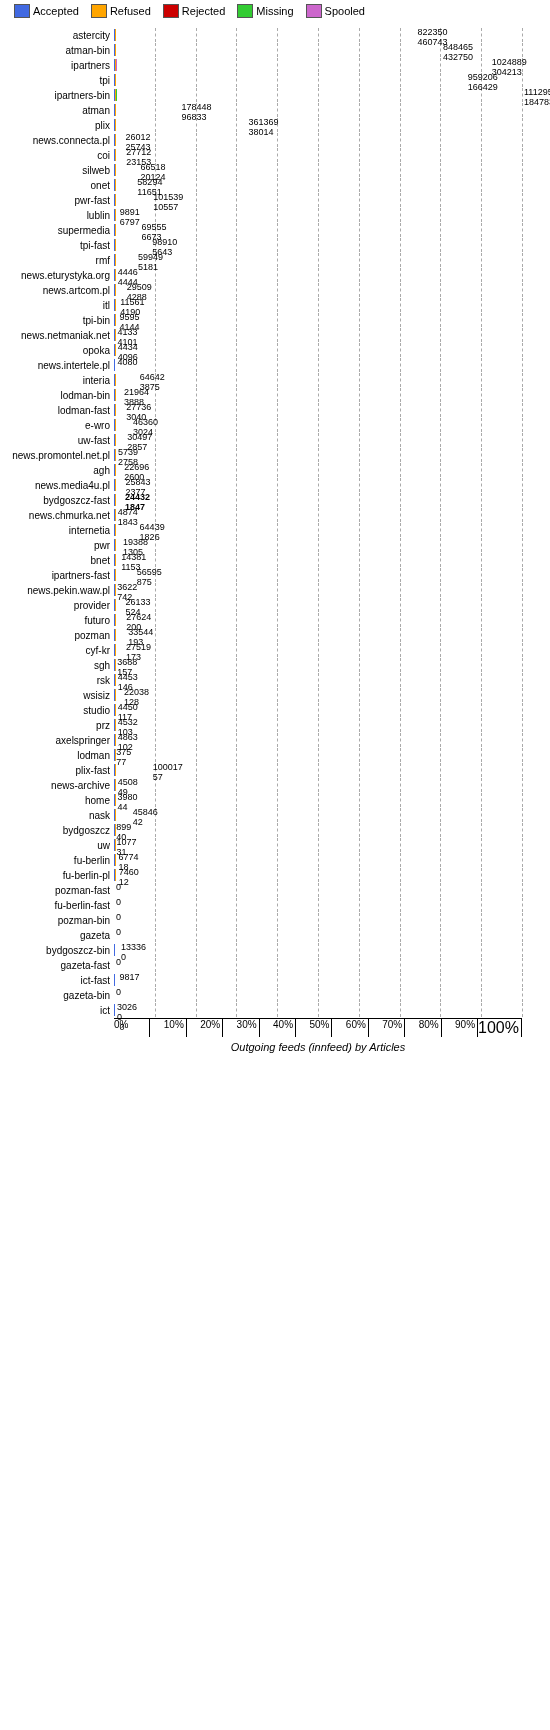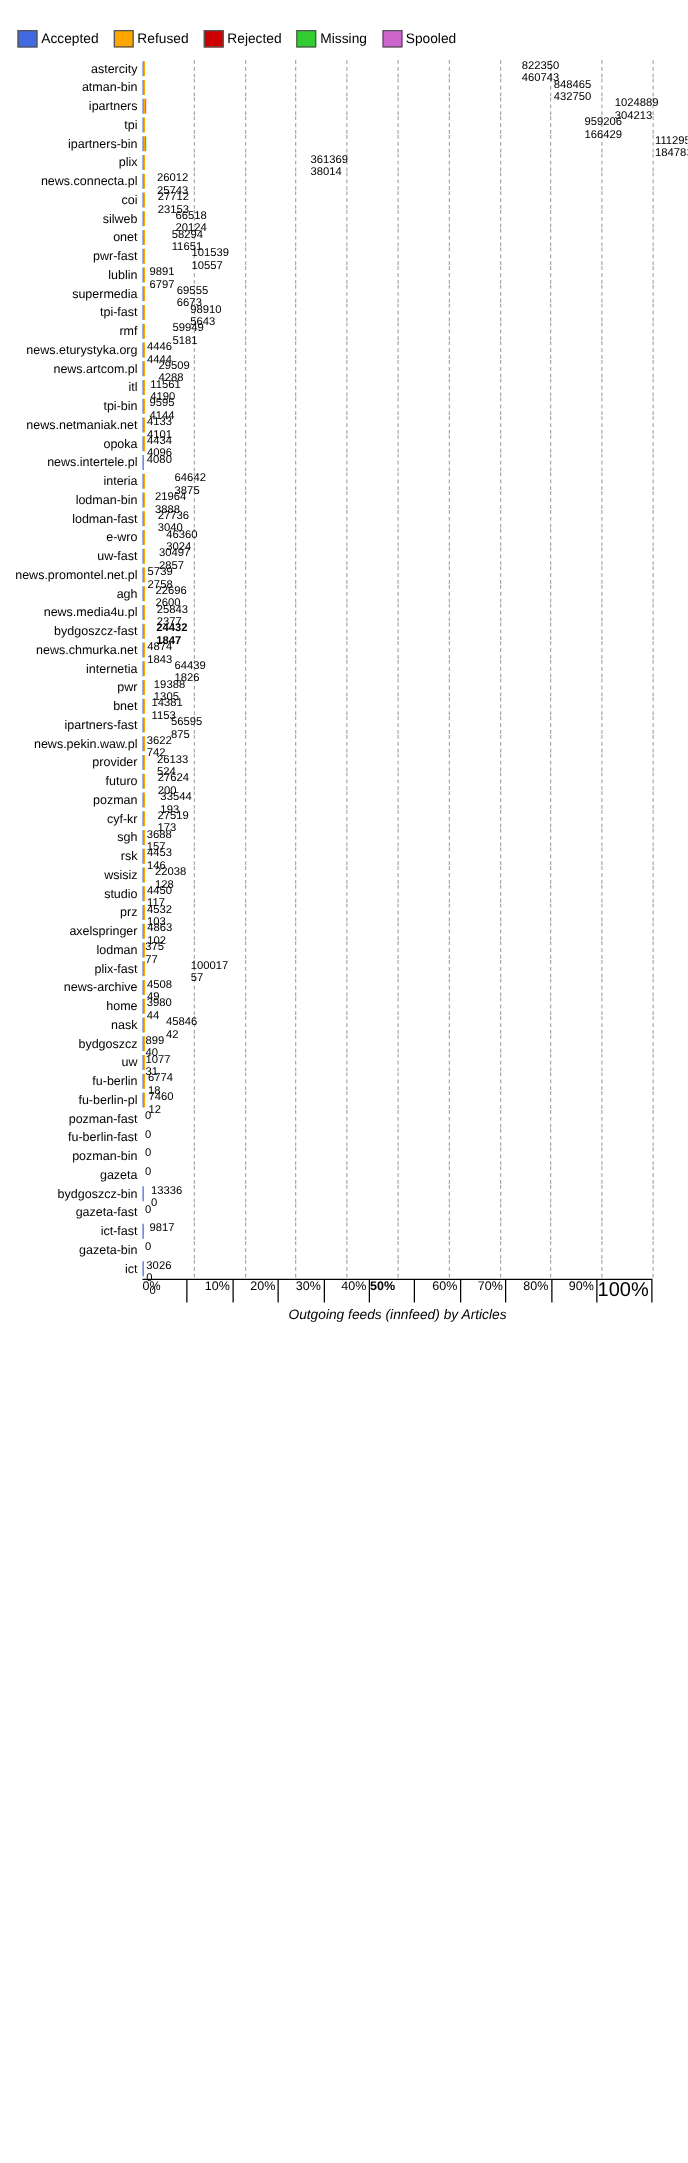--- a/index.html
+++ b/index.html
@@ -4,21 +4,21 @@
   <style>
     * { box-sizing: border-box; margin: 0; padding: 0; }
     body {
       background: #fff;
       font-family: Arial, Helvetica, sans-serif;
       font-size: 11px;
       width: 550px;
     }
     .chart-container {
       width: 526px;
-      padding: 24px 4px 40px 4px;
+      padding: 4px 4px 40px 4px;
     }
     .legend {
       display: flex;
       flex-wrap: wrap;
       gap: 4px 12px;
       margin-bottom: 10px;
       padding-left: 10px;
     }
     .legend-item {
       display: flex;
@@ -215,20 +215,43 @@
             <div class="bar-segment" style="background: rgb(255, 165, 0); width: 16.6029%; min-width: 1px;"></div>
             <div class="bar-segment" style="background: rgb(51, 204, 51); width: 0.179701%; min-width: 1px;"></div>
           </div>
           <div style="position: absolute; left: 100%; display: flex; flex-direction: column; font-size: 9px; line-height: 1.1; white-space: nowrap; margin-left: 2px; z-index: 2; top: 0px;">
             <span>1112959</span>
             <span>184783</span>
           </div>
         </div>
       </div>
       <div class="bar-row">
+        <div class="row-label">atman</div>
+        <div class="bar-wrapper" style="position: relative; flex: 1 1 0%; height: 14px; display: flex; align-items: center;">
+          <div class="dashed-grid" style="left: 10%;"></div>
+          <div class="dashed-grid" style="left: 20%;"></div>
+          <div class="dashed-grid" style="left: 30%;"></div>
+          <div class="dashed-grid" style="left: 40%;"></div>
+          <div class="dashed-grid" style="left: 50%;"></div>
+          <div class="dashed-grid" style="left: 60%;"></div>
+          <div class="dashed-grid" style="left: 70%;"></div>
+          <div class="dashed-grid" style="left: 80%;"></div>
+          <div class="dashed-grid" style="left: 90%;"></div>
+          <div class="dashed-grid" style="left: 100%;"></div>
+          <div class="bars" style="position: relative; z-index: 1; display: flex; align-items: center;">
+            <div class="bar-segment" style="background: rgb(65, 105, 225); width: 16.0337%; min-width: 1px;"></div>
+            <div class="bar-segment" style="background: rgb(255, 165, 0); width: 8.7005%; min-width: 1px;"></div>
+          </div>
+          <div style="position: absolute; left: 16.0337%; display: flex; flex-direction: column; font-size: 9px; line-height: 1.1; white-space: nowrap; margin-left: 2px; z-index: 2; top: 0px;">
+            <span>178448</span>
+            <span>96833</span>
+          </div>
+        </div>
+      </div>
+      <div class="bar-row">
         <div class="row-label">plix</div>
         <div class="bar-wrapper" style="position: relative; flex: 1 1 0%; height: 14px; display: flex; align-items: center;">
           <div class="dashed-grid" style="left: 10%;"></div>
           <div class="dashed-grid" style="left: 20%;"></div>
           <div class="dashed-grid" style="left: 30%;"></div>
           <div class="dashed-grid" style="left: 40%;"></div>
           <div class="dashed-grid" style="left: 50%;"></div>
           <div class="dashed-grid" style="left: 60%;"></div>
           <div class="dashed-grid" style="left: 70%;"></div>
           <div class="dashed-grid" style="left: 80%;"></div>
@@ -1574,21 +1597,21 @@
       </div>
     </div>
 
   <div style="margin-left:110px; position:relative;">
     <div style="border-top:1px solid #000; display:flex;" id="x-axis-container">
         <div style="flex: 1 1 0%; text-align: left; font-size: 10px; border-right: 1px solid rgb(0, 0, 0); padding-right: 2px;">0%</div>
         <div style="flex: 1 1 0%; text-align: right; font-size: 10px; border-right: 1px solid rgb(0, 0, 0); padding-right: 2px;">10%</div>
         <div style="flex: 1 1 0%; text-align: right; font-size: 10px; border-right: 1px solid rgb(0, 0, 0); padding-right: 2px;">20%</div>
         <div style="flex: 1 1 0%; text-align: right; font-size: 10px; border-right: 1px solid rgb(0, 0, 0); padding-right: 2px;">30%</div>
         <div style="flex: 1 1 0%; text-align: right; font-size: 10px; border-right: 1px solid rgb(0, 0, 0); padding-right: 2px;">40%</div>
-        <div style="flex: 1 1 0%; text-align: left; font-size: 10px; border-right: 1px solid rgb(0, 0, 0); padding-right: 2px; font-weight: bold;">50%</div>
+        <div style="flex: 1 1 0%; text-align: right; font-size: 10px; border-right: 1px solid rgb(0, 0, 0); padding-right: 2px;">50%</div>
         <div style="flex: 1 1 0%; text-align: right; font-size: 10px; border-right: 1px solid rgb(0, 0, 0); padding-right: 2px;">60%</div>
         <div style="flex: 1 1 0%; text-align: right; font-size: 10px; border-right: 1px solid rgb(0, 0, 0); padding-right: 2px;">70%</div>
         <div style="flex: 1 1 0%; text-align: right; font-size: 10px; border-right: 1px solid rgb(0, 0, 0); padding-right: 2px;">80%</div>
         <div style="flex: 1 1 0%; text-align: right; font-size: 10px; border-right: 1px solid rgb(0, 0, 0); padding-right: 2px;">90%</div>
         <div style="flex: 1 1 0%; text-align: center; font-size: 16px; border-right: 1px solid rgb(0, 0, 0); padding-right: 2px;">100%</div>
       </div>
     <div class="chart-title">Outgoing feeds (innfeed) by Articles</div>
   </div>
 </div>
 

